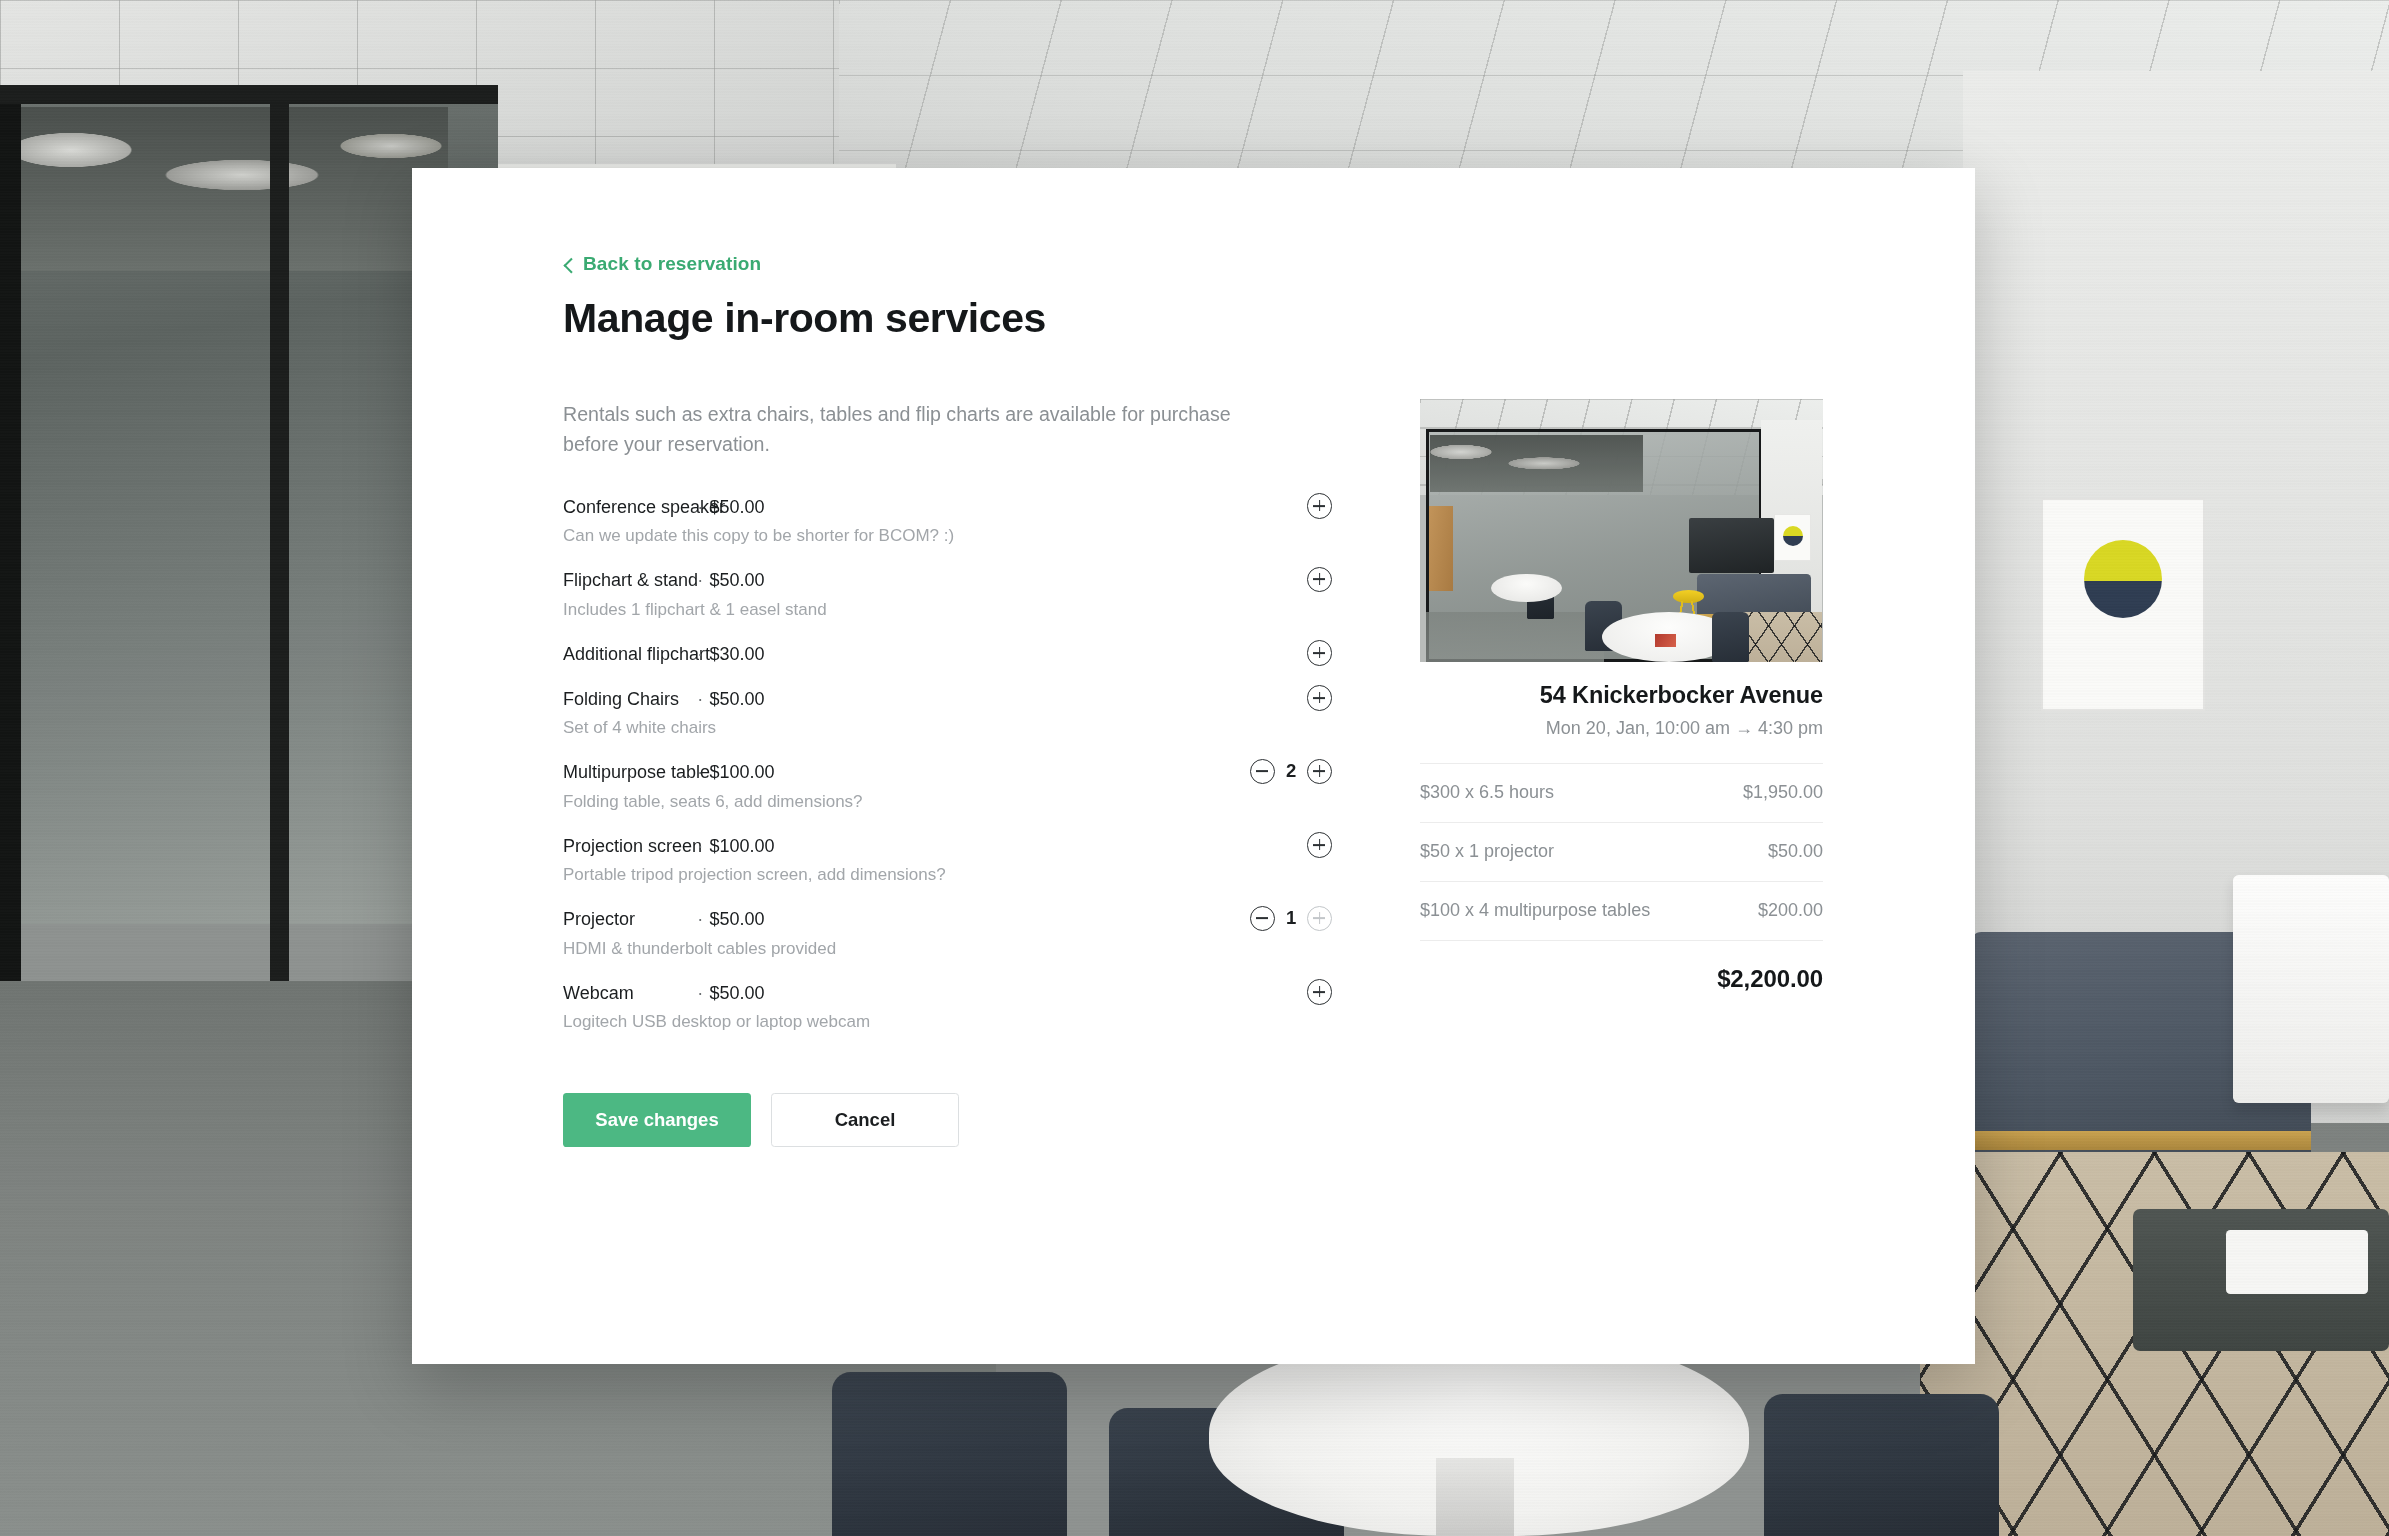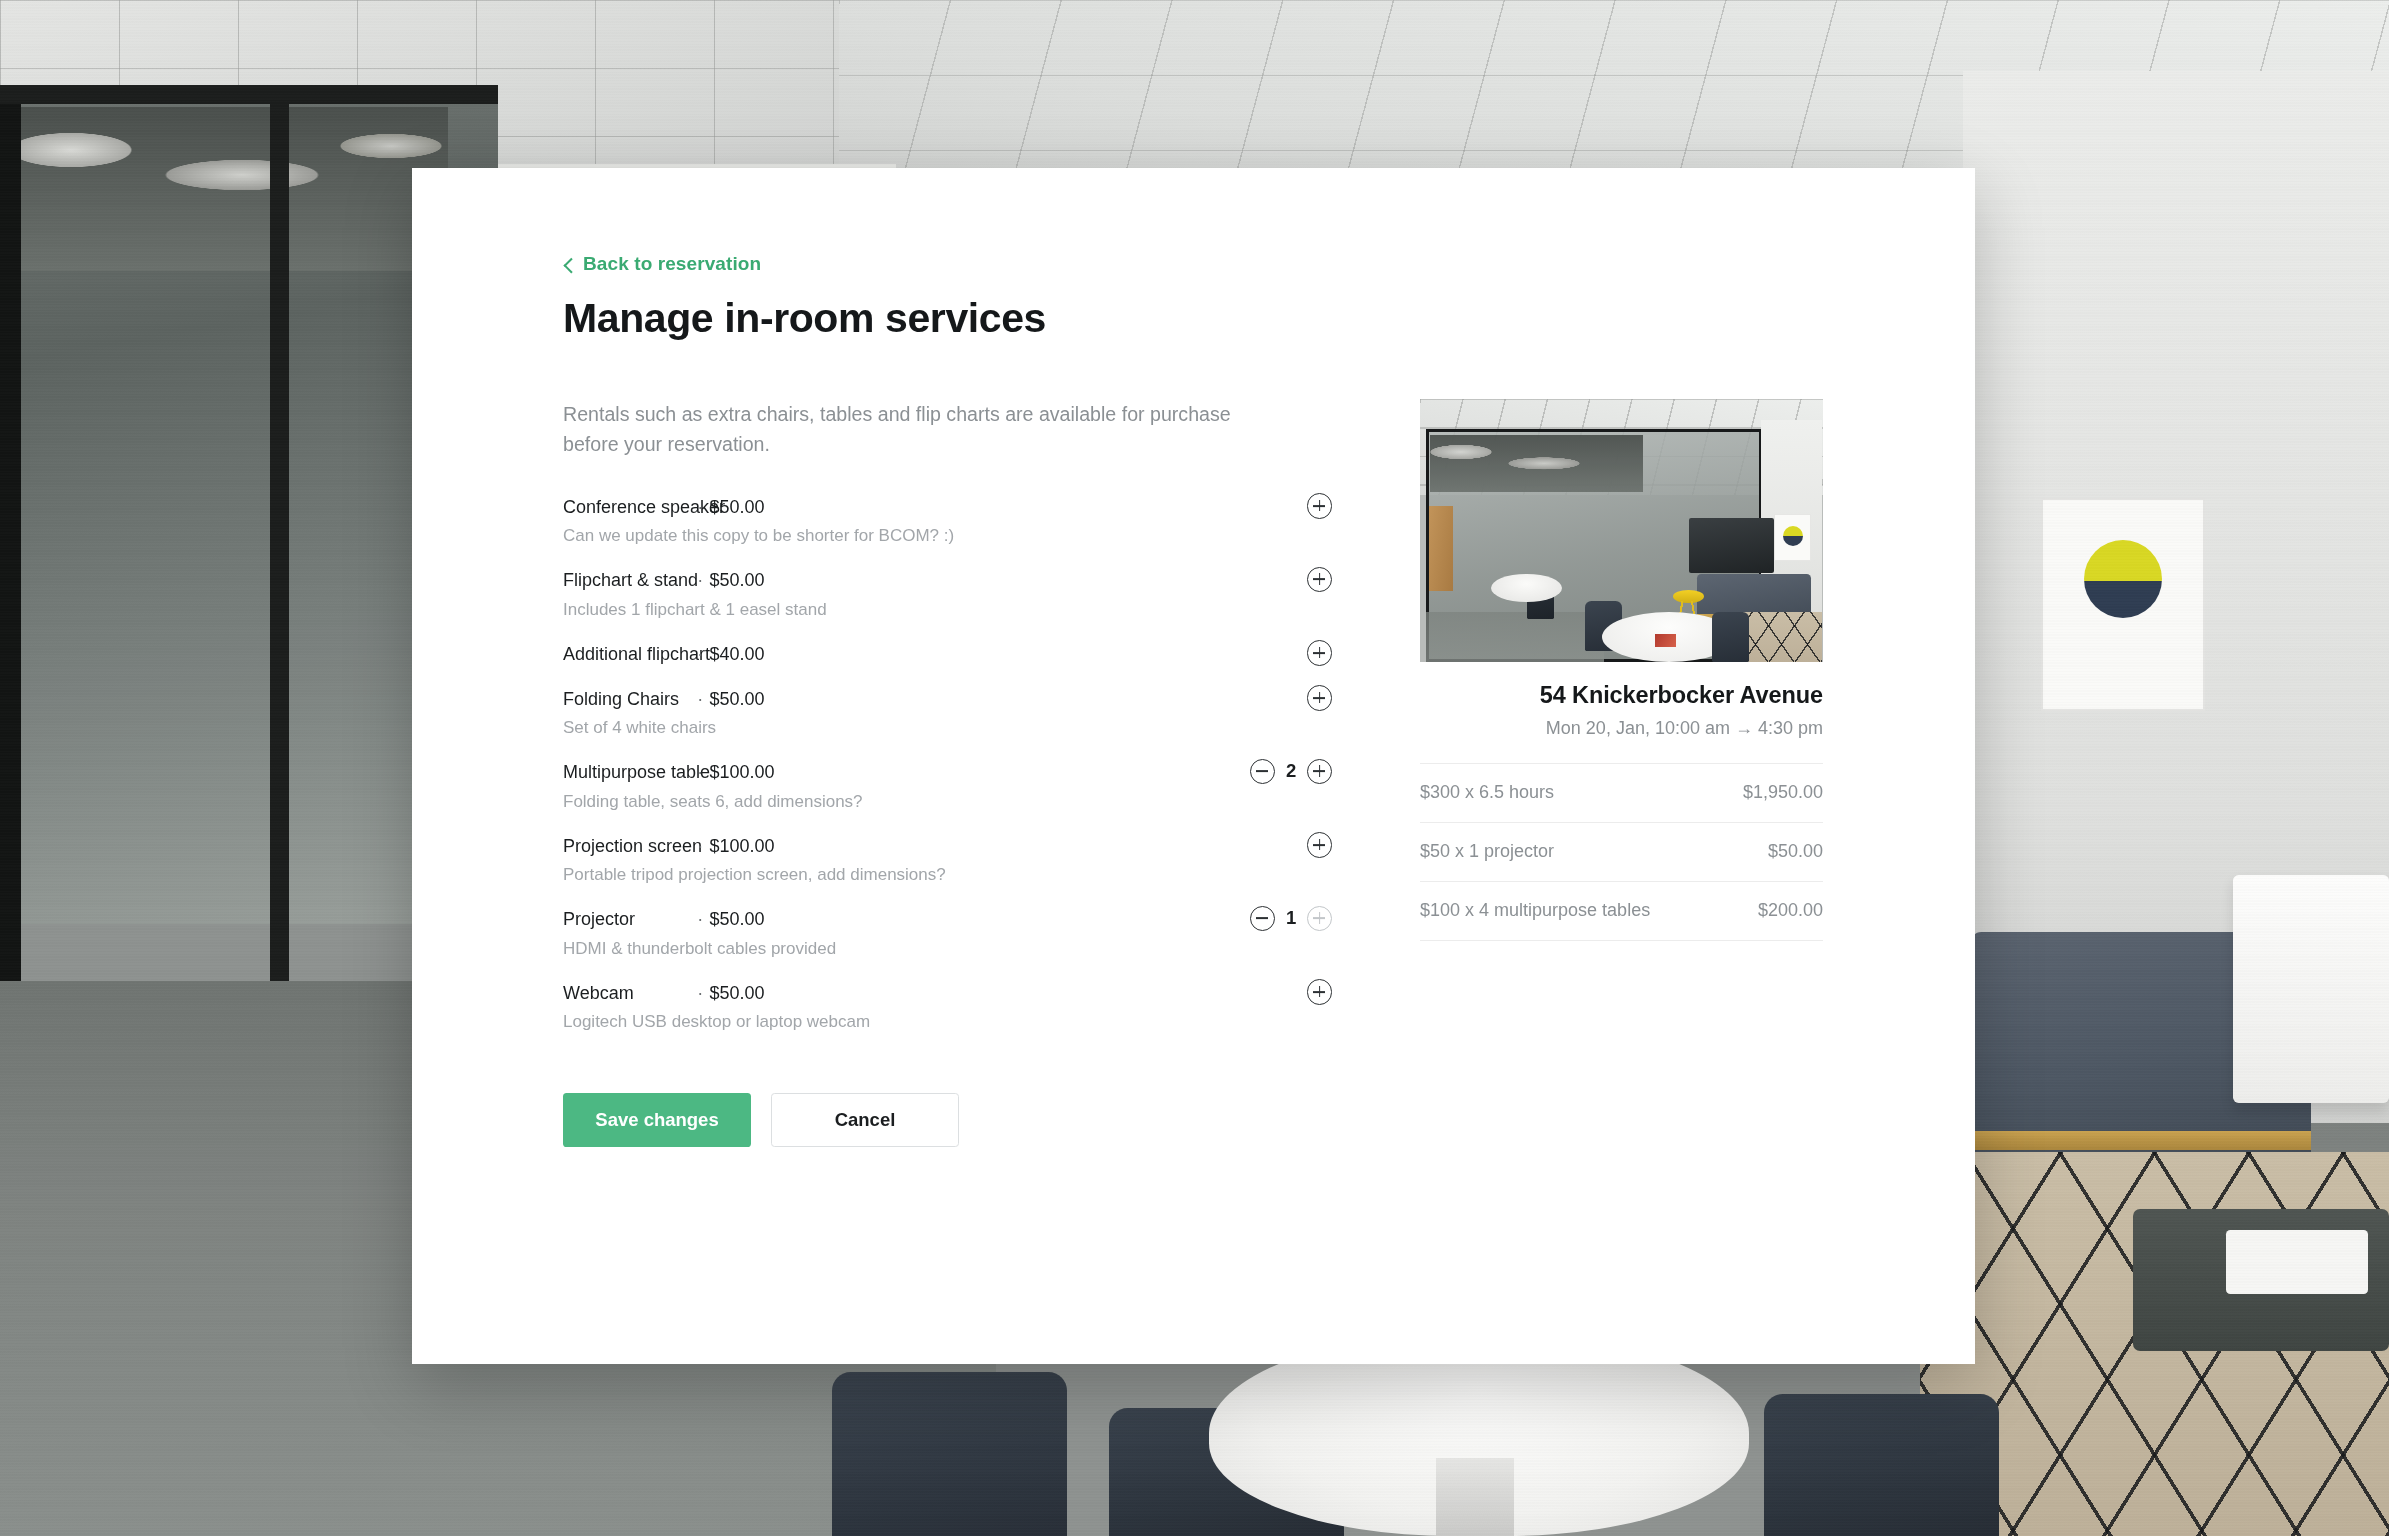--- a/index.html
+++ b/index.html
@@ -435,21 +435,21 @@
               </div>
               <div class="svc-desc">Includes 1 flipchart &amp; 1 easel stand</div>
               <div class="svc-ctrl">
                 <div class="circ plus"></div>
               </div>
             </div>
             <div class="svc-row">
               <div class="svc-top">
                 <span class="svc-name">Additional flipchart</span>
                 <span class="svc-dot">·</span>
-                <span class="svc-price">$40.00</span>
+                <span class="svc-price">$30.00</span>
               </div>
               <div class="svc-ctrl">
                 <div class="circ plus"></div>
               </div>
             </div>
             <div class="svc-row">
               <div class="svc-top">
                 <span class="svc-name">Folding Chairs</span>
                 <span class="svc-dot">·</span>
                 <span class="svc-price">$50.00</span>
@@ -551,18 +551,21 @@
             <div class="line-item">
               <span>$50 x 1 projector</span>
               <span>$50.00</span>
             </div>
             <div class="line-item">
               <span>$100 x 4 multipurpose tables</span>
               <span>$200.00</span>
             </div>
           </div>
 
+        <div class="total-row">
+          <span class="total-amount">$2,200.00</span>
+        </div>
       </div>
 
     </div>
   </div>
 </div>
 
 
 </body></html>

